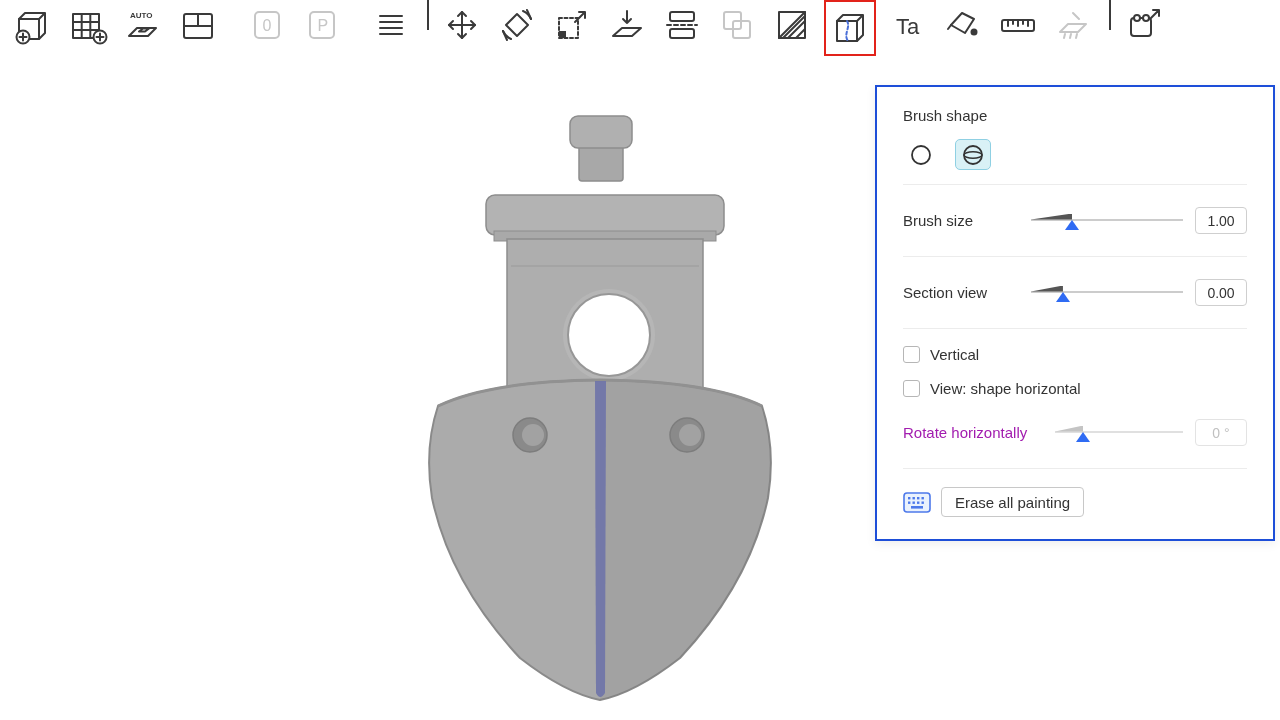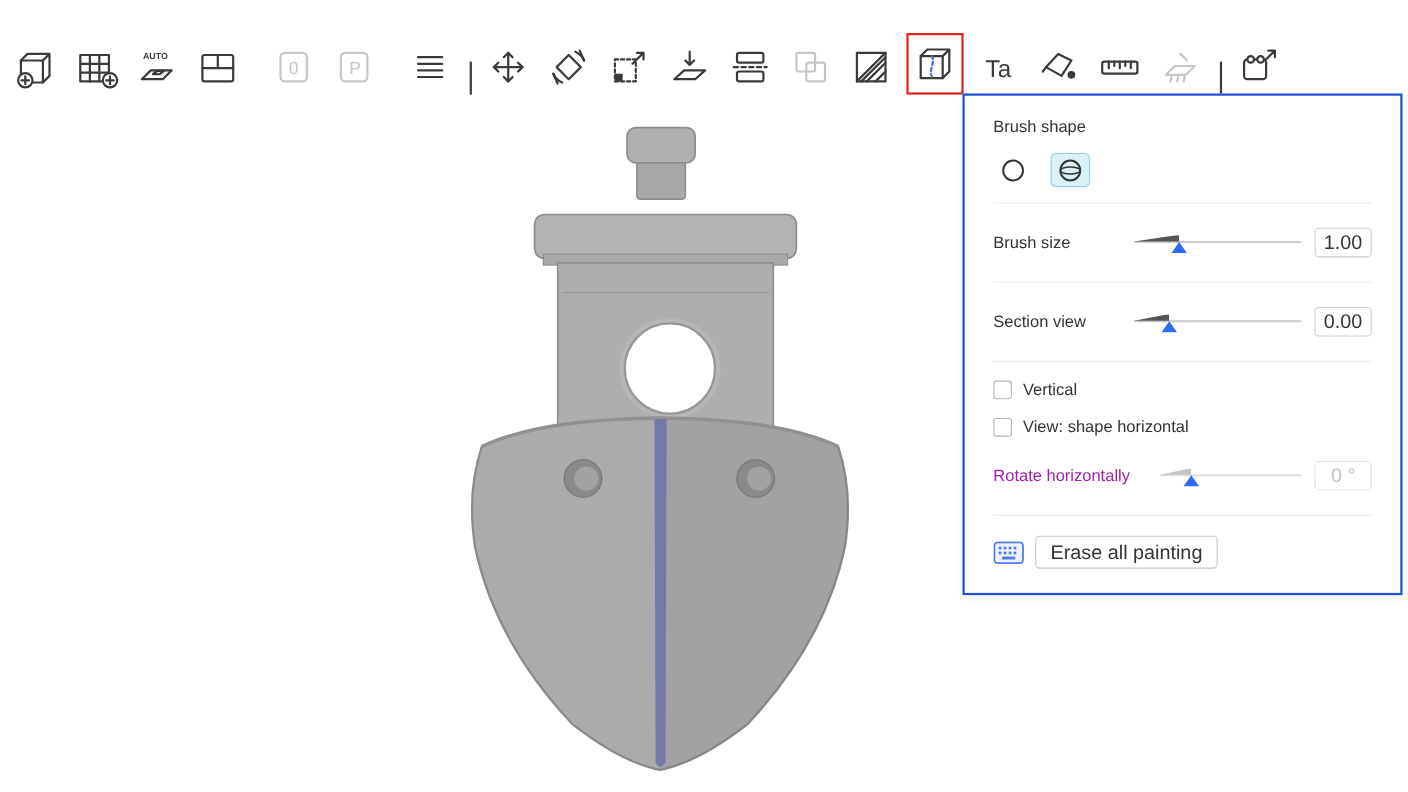--- a/index.html
+++ b/index.html
@@ -1,19 +1,19 @@
 <!DOCTYPE html>
 <html><head>
 <meta charset="utf-8">
 <style>
   *{margin:0;padding:0;box-sizing:border-box}
   html,body{width:1280px;height:720px;background:#ffffff;font-family:"Liberation Sans",sans-serif;overflow:hidden;position:relative}
 
   
-  .toolbar{position:absolute;top:0;left:0;right:0;height:86px;display:flex;align-items:flex-end;padding-left:10px;background:#fff;z-index:2}
+  .toolbar{position:absolute;top:0;left:0;right:0;height:86px;display:flex;align-items:flex-start;padding-left:10px;background:#fff;z-index:2}
   .tb{width:46px;height:50px;display:flex;align-items:center;justify-content:center;flex:0 0 auto;margin-right:9px;background:none;border:none;cursor:pointer}
   .tb svg{width:40px;height:40px;display:block}
   .tb svg *{stroke:#3a3a3a;stroke-width:2;fill:none;stroke-linecap:round;stroke-linejoin:round}
   .tb svg .fill{fill:#3a3a3a;stroke:none}
   .tb svg .wfill{fill:#ffffff}
   .tb svg text{fill:#3a3a3a;stroke:none;font-family:"Liberation Sans",sans-serif}
   .tb.disabled svg *{stroke:#c6c6c6}
   .tb.disabled svg text{fill:#c6c6c6;stroke:none}
   .sep{width:2px;height:30px;background:#3a3a3a;margin:0 10px 0 4px;flex:0 0 auto}
   .gap{width:14px;flex:0 0 auto}
@@ -31,30 +31,30 @@
   .brush-row{display:flex;gap:16px;align-items:center;margin:15px 0 4px}
   .brush-opt{width:36px;height:31px;display:flex;align-items:center;justify-content:center;border-radius:5px;border:1px solid transparent;background:#fff;cursor:pointer}
   .brush-opt.selected{background:#d9f1f6;border-color:#8fd0e3}
   .divider{height:1px;background:#ececec;margin:14px 0}
   .ctl-row{display:flex;align-items:center;gap:12px;margin:22px 0}
   .ctl-label{min-width:116px;font-size:15px;color:#333;flex:0 0 auto}
   .slider{position:relative;flex:1;height:24px;cursor:pointer}
   .track{position:absolute;left:0;right:0;top:10px;height:2px;background:#cccccc}
   .wedge{position:absolute;left:0;top:5px;height:6px;background:#555;clip-path:polygon(0 100%,100% 0,100% 100%)}
   .thumb{position:absolute;top:11px;width:0;height:0;border-left:7px solid transparent;border-right:7px solid transparent;border-bottom:10px solid #2f6bf3;transform:translateX(-7px)}
-  .val{width:52px;height:27px;border:1px solid #cfcfcf;border-radius:4px;font-size:18px;color:#333;text-align:center;flex:0 0 auto;background:#fff;font-family:"Liberation Sans",sans-serif}
+  .val{width:52px;height:27px;border:1px solid #cfcfcf;border-radius:4px;font-size:14px;color:#333;text-align:center;flex:0 0 auto;background:#fff;font-family:"Liberation Sans",sans-serif}
   .cb-row{display:flex;gap:10px;margin:17px 0;font-size:15px;color:#333;cursor:pointer}
   .cb{width:17px;height:17px;border:1.5px solid #b6b6b6;border-radius:3px;background:#fff;flex:0 0 auto}
   .row-disabled .ctl-label{color:#a21caf}
   .row-disabled .track{background:#e0e0e0}
   .row-disabled .wedge{background:#c4c4c4}
   .val.disabled{color:#c0c0c0;border-color:#e3e3e3}
   .bottom-row{display:flex;align-items:center;gap:10px;margin-top:18px}
   .kbd-btn{background:none;border:none;padding:0;cursor:pointer;display:flex}
-  .erase-btn{height:30px;padding:0 13px;border:1px solid #c8c8c8;border-radius:4px;background:#fff;font-size:18px;color:#333;cursor:pointer;font-family:"Liberation Sans",sans-serif}
+  .erase-btn{height:30px;padding:0 13px;border:1px solid #c8c8c8;border-radius:4px;background:#fff;font-size:15px;color:#333;cursor:pointer;font-family:"Liberation Sans",sans-serif}
 </style>
 </head>
 <body>
 
 <div class="viewport">
   <svg class="boat" viewBox="0 0 440 600">
 
     <rect x="199" y="42" width="44" height="36" rx="3" fill="#a8a8a8" stroke="#8d8d8d" stroke-width="1.5"></rect>
     <rect x="190" y="13" width="62" height="32" rx="8" fill="#b0b0b0" stroke="#8d8d8d" stroke-width="1.5"></rect>
 

